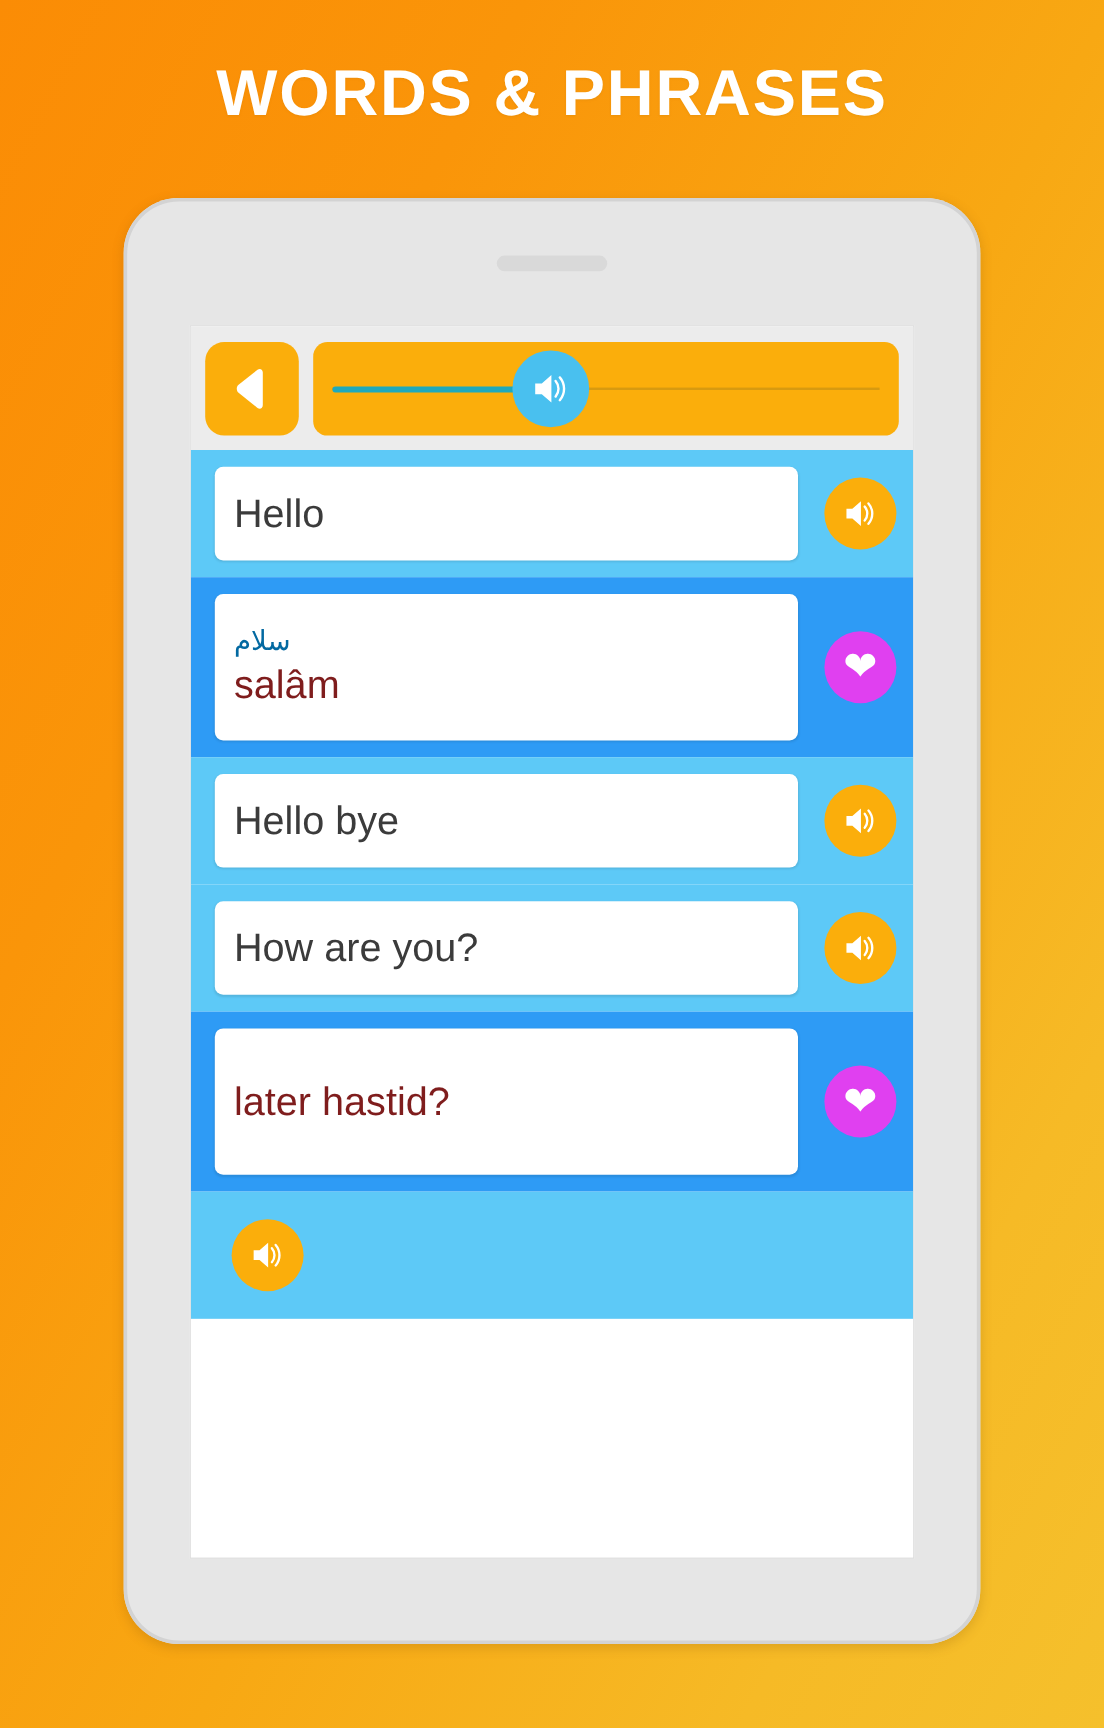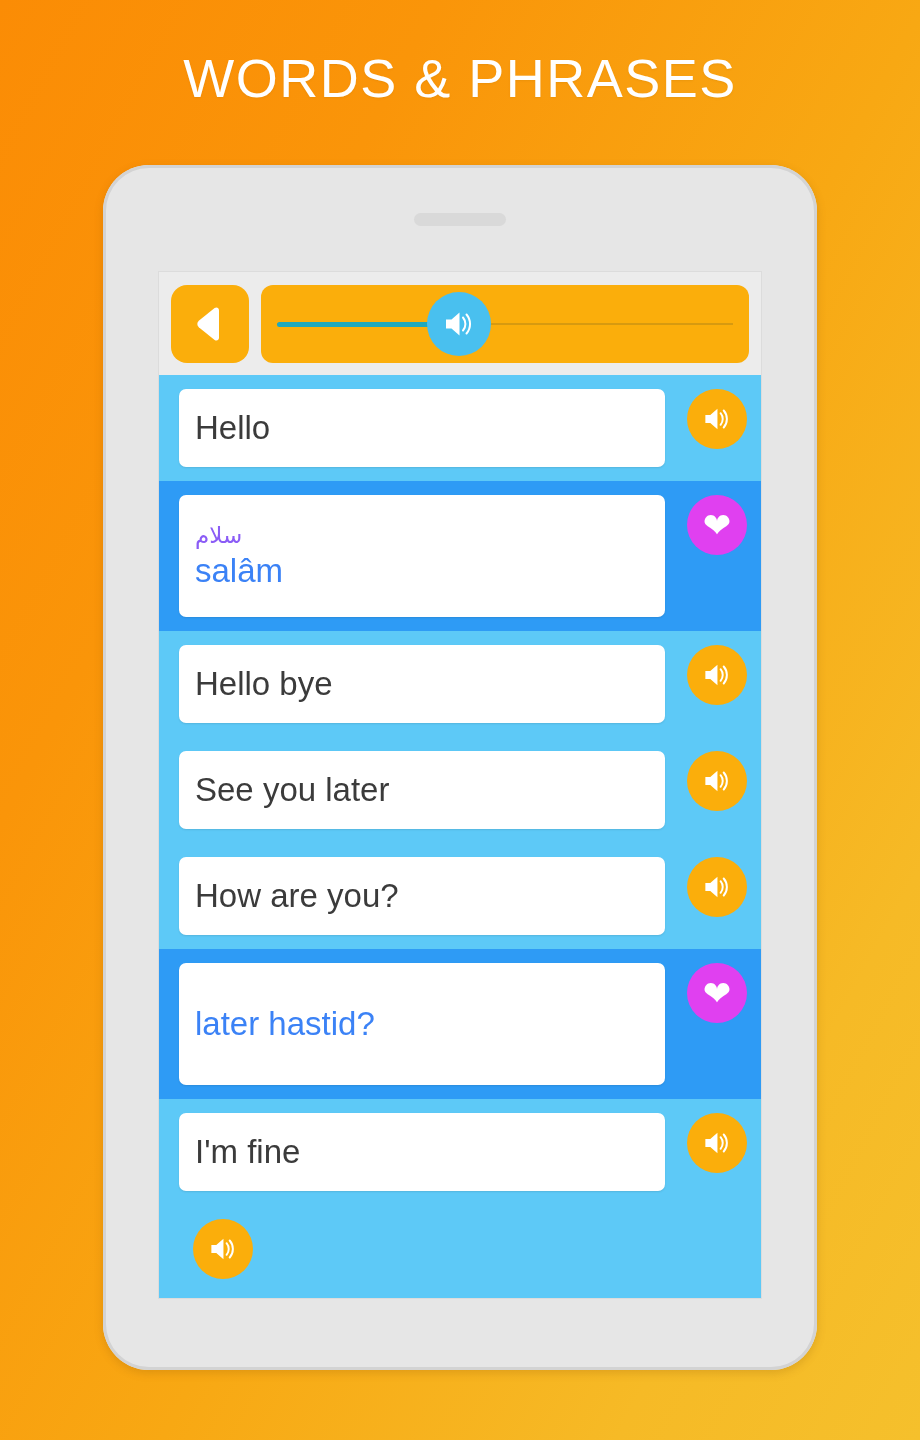--- a/index.html
+++ b/index.html
@@ -17,21 +17,21 @@
 
   
   .page-title {
     position: absolute;
     top: 47px;
     left: 0;
     width: 920px;
     text-align: center;
     color: #ffffff;
     font-size: 54px;
-    font-weight: normal;
+    font-weight: bold;
     letter-spacing: 1.5px;
     font-family: "Liberation Sans", sans-serif;
     text-shadow: 0 1px 2px rgba(180,110,0,0.18);
   }
 
   
   .phone {
     position: absolute;
     left: 103px;
     top: 165px;
@@ -132,20 +132,21 @@
     cursor: grab;
   }
 
   
   .list {
     position: relative;
   }
   .row {
     position: relative;
     display: flex;
+    align-items: center;
     box-sizing: border-box;
     padding: 14px 0 14px 20px;
   }
   .row.en { background: #5DC9F7; height: 106px; }
   .row.tr { background: #2E9BF5; height: 150px; }
 
   .card {
     flex: 1;
     background: #ffffff;
     border-radius: 7px;
@@ -160,31 +161,31 @@
     overflow: hidden;
   }
   .card .en-text {
     font-size: 33px;
     color: #3b3b3b;
     font-family: "Liberation Sans", sans-serif;
     white-space: nowrap;
   }
   .card .native-text {
     font-size: 23px;
-    color: #8b5cf6;
+    color: #0369a1;
     direction: rtl;
     text-align: left;
     font-family: "DejaVu Sans", sans-serif;
     line-height: 1.2;
     margin-bottom: 2px;
     white-space: nowrap;
   }
   .card .translit-text {
     font-size: 33px;
-    color: #3b82f6;
+    color: #7f1d1d;
     font-family: "Liberation Sans", sans-serif;
     white-space: nowrap;
   }
 
   .action-btn {
     width: 60px;
     height: 60px;
     border-radius: 50%;
     flex: none;
     display: flex;
@@ -267,67 +268,43 @@
         </div>
         <div class="action-btn speaker">
           <svg width="34" height="34" viewBox="0 0 38 38">
             <path d="M6 14.5 h5.5 L19.5 7.5 v23 L11.5 23.5 H6 Z" fill="#ffffff"></path>
             <path d="M23 12.5 a10 10 0 0 1 0 13" stroke="#ffffff" stroke-width="2.2" fill="none" stroke-linecap="round"></path>
             <path d="M26.5 9.5 a14.5 14.5 0 0 1 0 19" stroke="#ffffff" stroke-width="2.2" fill="none" stroke-linecap="round"></path>
           </svg>
         </div>
       </div>
 
+
       <div class="row en">
         <div class="card">
-          <div class="en-text">See you later</div>
+          <div class="en-text">How are you?</div>
         </div>
         <div class="action-btn speaker">
           <svg width="34" height="34" viewBox="0 0 38 38">
             <path d="M6 14.5 h5.5 L19.5 7.5 v23 L11.5 23.5 H6 Z" fill="#ffffff"></path>
             <path d="M23 12.5 a10 10 0 0 1 0 13" stroke="#ffffff" stroke-width="2.2" fill="none" stroke-linecap="round"></path>
             <path d="M26.5 9.5 a14.5 14.5 0 0 1 0 19" stroke="#ffffff" stroke-width="2.2" fill="none" stroke-linecap="round"></path>
           </svg>
         </div>
       </div>
 
-      <div class="row en">
-        <div class="card">
-          <div class="en-text">How are you?</div>
-        </div>
-        <div class="action-btn speaker">
-          <svg width="34" height="34" viewBox="0 0 38 38">
-            <path d="M6 14.5 h5.5 L19.5 7.5 v23 L11.5 23.5 H6 Z" fill="#ffffff"></path>
-            <path d="M23 12.5 a10 10 0 0 1 0 13" stroke="#ffffff" stroke-width="2.2" fill="none" stroke-linecap="round"></path>
-            <path d="M26.5 9.5 a14.5 14.5 0 0 1 0 19" stroke="#ffffff" stroke-width="2.2" fill="none" stroke-linecap="round"></path>
-          </svg>
-        </div>
-      </div>
-
       <div class="row tr">
         <div class="card">
           <div class="translit-text">later hastid?</div>
         </div>
         <div class="action-btn heart">
           <span class="heart-glyph">❤</span>
         </div>
       </div>
 
-      <div class="row en">
-        <div class="card">
-          <div class="en-text">I'm fine</div>
-        </div>
-        <div class="action-btn speaker">
-          <svg width="34" height="34" viewBox="0 0 38 38">
-            <path d="M6 14.5 h5.5 L19.5 7.5 v23 L11.5 23.5 H6 Z" fill="#ffffff"></path>
-            <path d="M23 12.5 a10 10 0 0 1 0 13" stroke="#ffffff" stroke-width="2.2" fill="none" stroke-linecap="round"></path>
-            <path d="M26.5 9.5 a14.5 14.5 0 0 1 0 19" stroke="#ffffff" stroke-width="2.2" fill="none" stroke-linecap="round"></path>
-          </svg>
-        </div>
-      </div>
 
       <div class="row en">
         <div class="action-btn speaker">
           <svg width="34" height="34" viewBox="0 0 38 38">
             <path d="M6 14.5 h5.5 L19.5 7.5 v23 L11.5 23.5 H6 Z" fill="#ffffff"></path>
             <path d="M23 12.5 a10 10 0 0 1 0 13" stroke="#ffffff" stroke-width="2.2" fill="none" stroke-linecap="round"></path>
             <path d="M26.5 9.5 a14.5 14.5 0 0 1 0 19" stroke="#ffffff" stroke-width="2.2" fill="none" stroke-linecap="round"></path>
           </svg>
         </div>
       </div>

